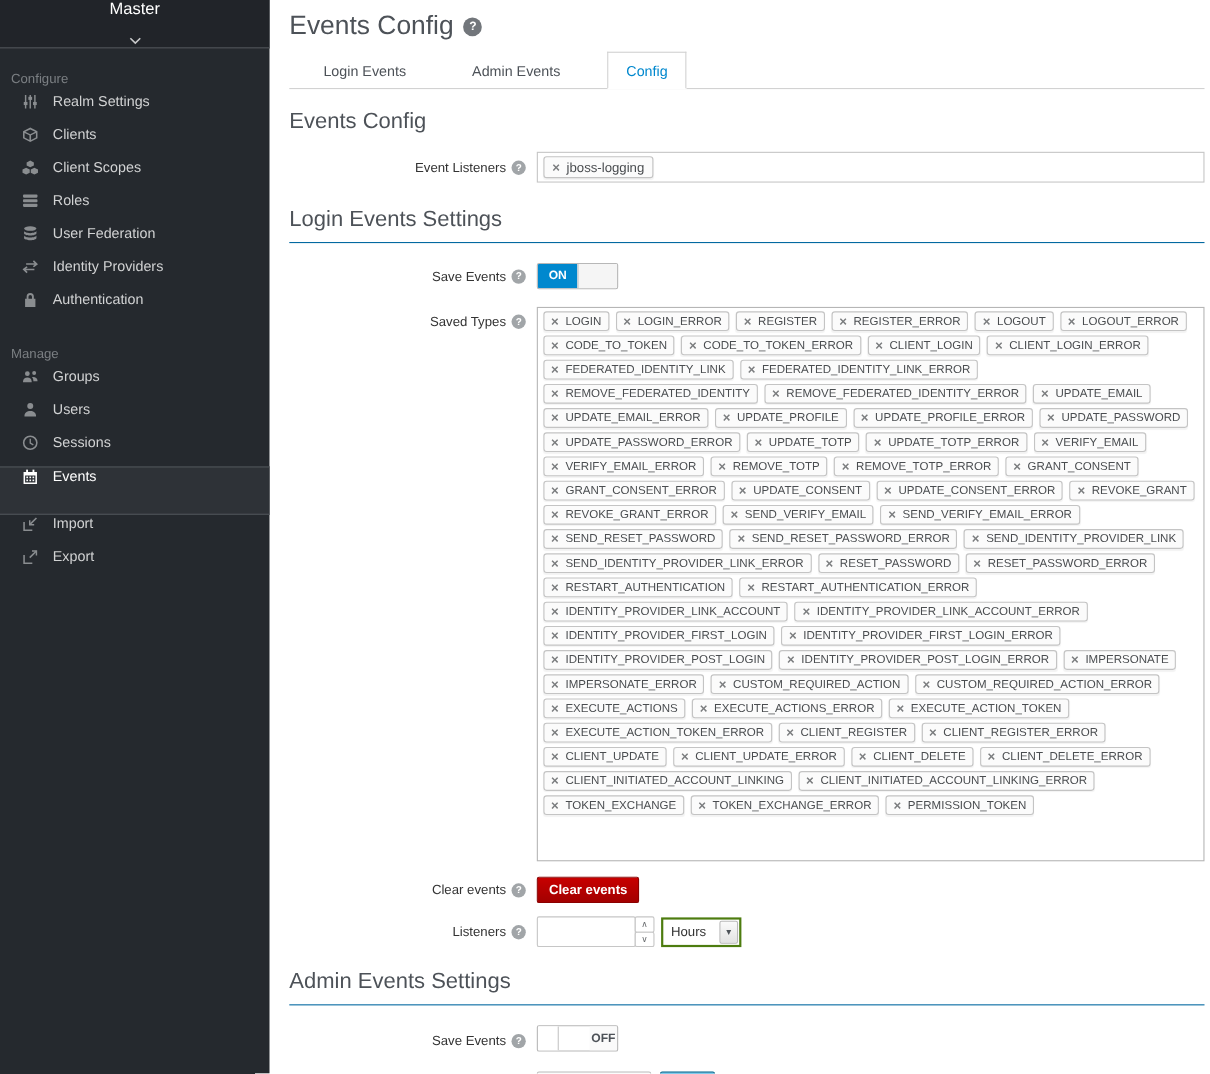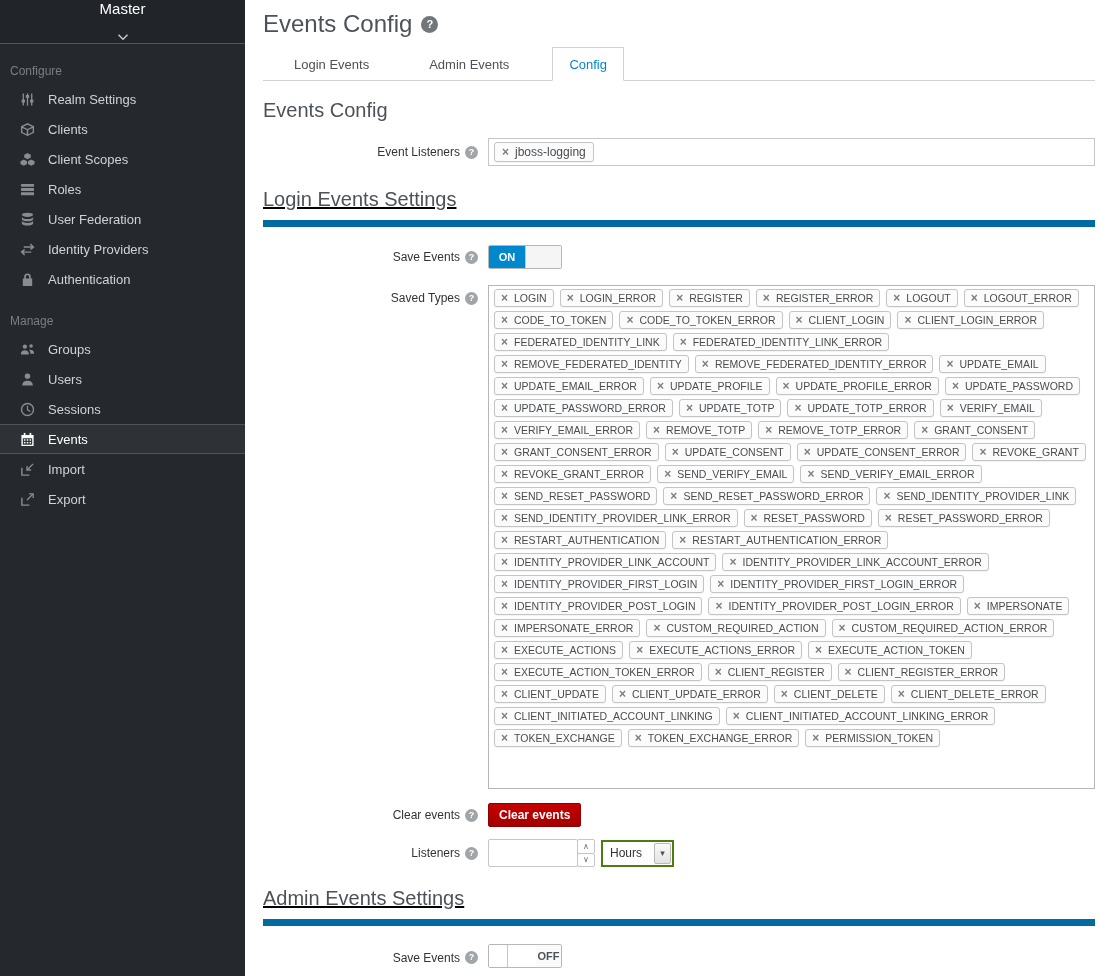--- a/index.html
+++ b/index.html
@@ -8,48 +8,48 @@
   .app { display:flex; width:1100px; height:976px; }
 
   
   .sidebar { width:245px; min-width:245px; height:976px; background:#25292e; color:#d1d2d3; }
   .realm-header { height:44px; background:#212429; border-bottom:1px solid #53575c;
     display:flex; align-items:center; justify-content:space-between; padding:0 16px;
     cursor:pointer;flex-direction:column; }
   .realm-name { color:#fff; font-size:15px; }
   .realm-caret { color:#c7c8c9; display:flex; }
   .nav-section-label { font-size:12px; color:#7b7f83; padding:20px 0 6px 10px; }
-  .nav-item { display:flex; align-items:center; height:30px; padding-left:19px;
+  .nav-item { display:flex; height:30px; padding-left:19px;
     font-size:13px; color:#d1d2d3; cursor:pointer; }
   .nav-item .nav-icon { width:17px; height:17px; margin-right:12px; color:#8a8d90;
     display:inline-flex; align-items:center; justify-content:center; }
   .nav-item svg { width:15px; height:15px; }
   .nav-item.active { background:#2e3237; border-top:1px solid #4f5459;
-    border-bottom:1px solid #4f5459; color:#fff; height:30px; }
+    border-bottom:1px solid #4f5459; color:#fff; height:44px; }
   .nav-item.active .nav-icon { color:#fff; }
 
   
   .main { flex:1; padding:0 11px 0 18px; }
   h1.page-title { font-size:24px; font-weight:300; color:#4d5258; margin-top:10px;
     display:flex; align-items:center; gap:9px; }
   .help-q { display:inline-block; width:13px; height:13px; border-radius:50%;
     background:#a1a5a8; color:#fff; font-size:9px; font-weight:700; line-height:13px;
     text-align:center; flex:none; cursor:pointer; }
   .help-q.big { width:17px; height:17px; line-height:17px; font-size:11px; background:#72767b; }
 
   .tabs { display:flex; border-bottom:1px solid #d2d2d2; margin-top:9px; padding-left:14px; }
   .tab { font-size:13px; color:#4d5258; padding:9px 16px 8px; cursor:pointer;
     border:1px solid transparent; margin-bottom:-1px; }
   .tab.active { color:#0088ce; background:#fff; border:1px solid #d2d2d2;
     border-bottom-color:#fff; }
   .tab + .tab { margin-left:26px; }
 
   h2.section-title { font-size:20px; font-weight:300; color:#4d5258; }
   #config-title { margin-top:18px; }
-  .section-header { margin-top:22px; padding-bottom:9px; border-bottom:7px solid #0369a1;text-decoration:underline; }
+  .section-header { margin-top:22px; padding-bottom:9px; border-bottom:1px solid #0369a1; }
 
   .form-row { display:flex; align-items:center; }
   .form-row.top { align-items:flex-start; }
   .label-col { width:215px; min-width:215px; text-align:right; font-size:12px; color:#333;
     display:flex; justify-content:flex-end; align-items:center; gap:5px; padding-top:0; }
   .form-row.top .label-col { padding-top:6px; }
   .control-col { margin-left:10px; }
 
   .listeners-box { width:607px; min-height:28px; border:1px solid #c6c6c6; background:#fff;
     padding:1px 2px; }

